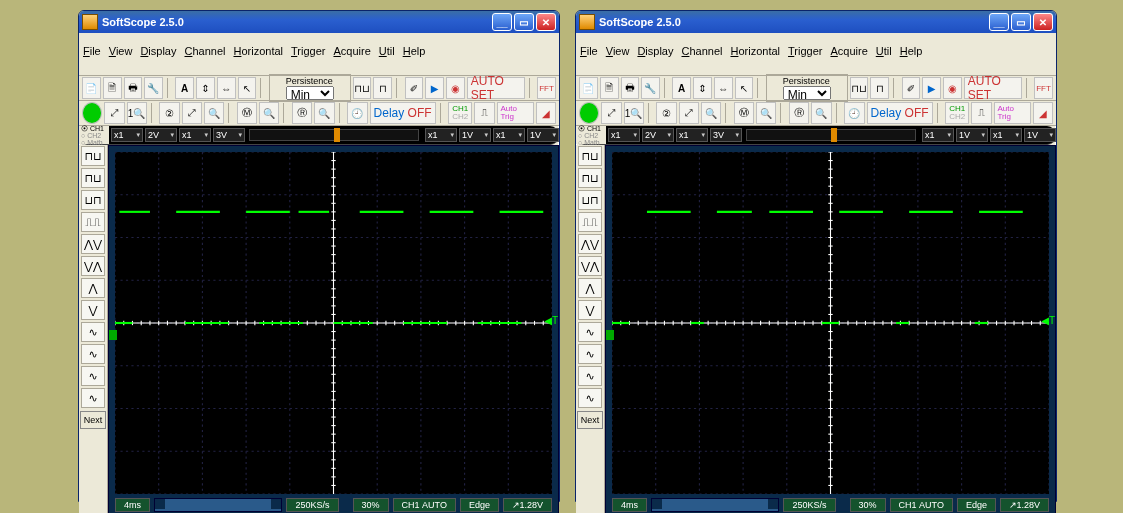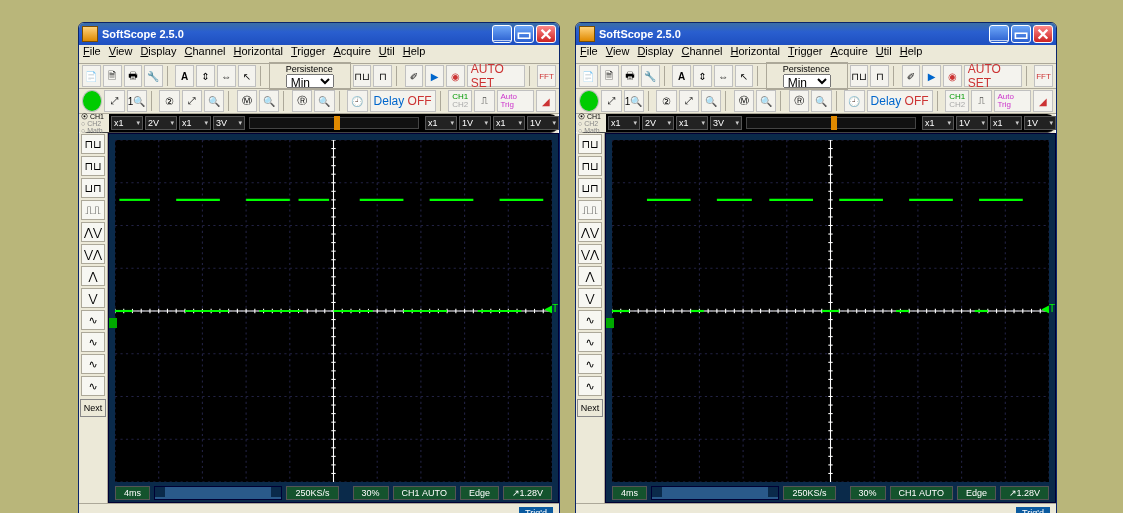--- a/index.html
+++ b/index.html
@@ -8,21 +8,21 @@
     font-family:"Tahoma",Arial,sans-serif;
     font-size:11px;
     width:1123px;
     height:513px;
     overflow:hidden;
   }
   .window{
     position:absolute;
     width:480px;
     height:490px;
-    top:22px;
+    top:10px;
     background:#ece9d8;
     border:1px solid #0a246a;
     border-radius:6px 6px 0 0;
     box-shadow:0 0 0 1px #fff inset;
   }
   .window.left{ left:78px;}
   .window.right{ left:575px;}
   .titlebar{
     height:22px;
     background:linear-gradient(#3a6ea5,#2a5fcf 40%,#1e4fc0);
@@ -38,32 +38,32 @@
     background:linear-gradient(#ffd27a,#e08a00);
     margin-right:4px;
     border:1px solid #7a4e00;
   }
   .titlebar .title{ flex:1;}
   .winbtn{
     width:18px;height:16px;
     margin-left:2px;
     border:1px solid #fff;
     border-radius:3px;
-    font-size:16px;
+    font-size:10px;
     display:flex;align-items:center;justify-content:center;
     color:#fff;
     background:linear-gradient(#6da7f8,#2a5fcf);
   }
   .winbtn.close{ background:linear-gradient(#f88,#c22);}
   .menubar{
     height:18px;
     background:#ece9d8;
     display:flex;
     border-bottom:1px solid #aca899;
-    padding:0 4px;
+    padding:12px 4px;
   }
   .menubar span{
     margin-right:8px;
     cursor:default;
   }
   .menubar span u{text-decoration:underline;}
   .toolbar{
     height:24px;
     background:#ece9d8;
     border-bottom:1px solid #aca899;

